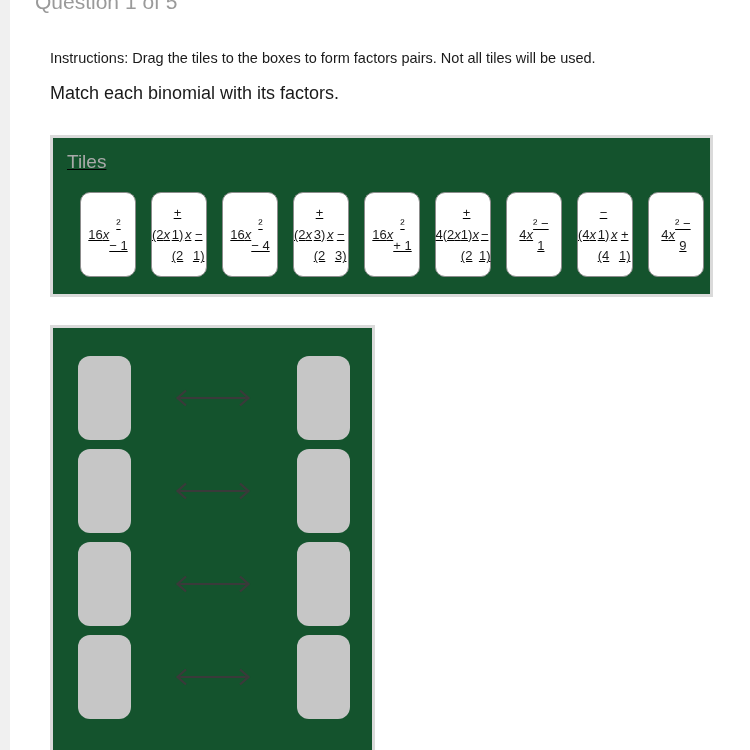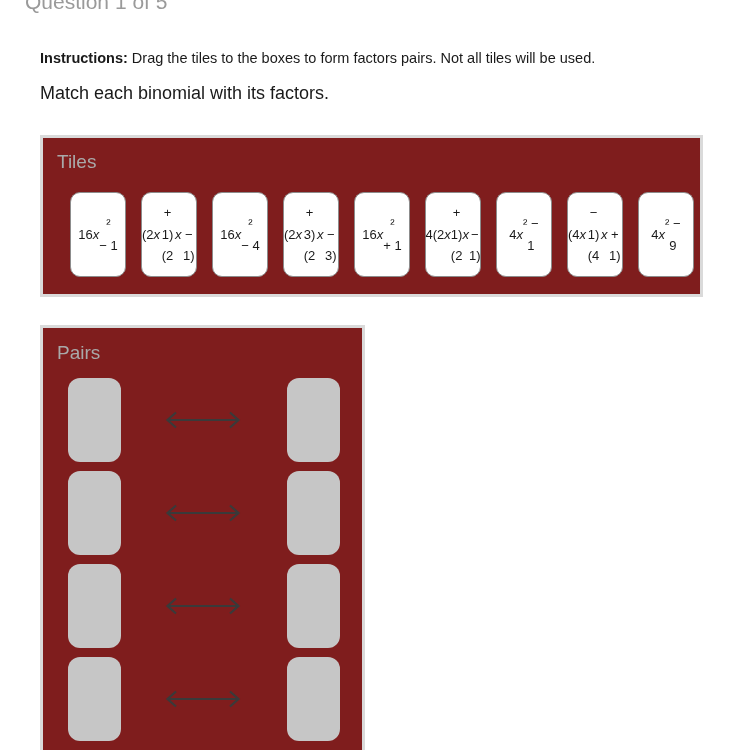--- a/index.html
+++ b/index.html
@@ -5,48 +5,50 @@
   html, body {
     margin: 0;
     padding: 0;
     width: 750px;
     height: 750px;
     overflow: hidden;
     background: var(--page-background, #f0f0f0);
     font-family: "Liberation Sans", sans-serif;
   }
   .page {
+    margin-left: 10px;
     background: #ffffff;
     height: 750px;
     display: flow-root;
   }
   .title {
     font-size: 21px;
     line-height: 22px;
     font-weight: 400;
     color: var(--title-text, #9a9a9a);
     margin: -9px 0 0 25px;
   }
   .instructions {
     margin: 37px 0 0 40px;
     font-size: 14.5px;
     line-height: 17px;
     color: var(--body-text, #1a1a1a);
   }
-  .instructions strong { font-weight: 700; }
+  .instructions strong { font-weight: 400; }
   .prompt {
     margin: 18px 0 0 40px;
     font-size: 18px;
     line-height: 17px;
     color: var(--body-text, #1a1a1a);
   }
   .panel {
     box-sizing: border-box;
     border: 3px solid var(--panel-border, #dadada);
-    background: #7f1d1d;
+    background: #14532d;
+    text-decoration: underline;
   }
   .panel-label {
     font-size: 19px;
     line-height: 22px;
     color: var(--label-text, #a9a9a9);
   }
   .tiles-panel {
     margin: 33px 0 0 40px;
     width: 663px;
     padding: 13px 0 17px 14px;
@@ -126,21 +128,20 @@
         <div class="tile" title="(2x + 3)(2x − 3)">(2<i>x</i> +<br>3)(2<i>x</i><br>− 3)</div>
         <div class="tile" title="16x² + 1">16<i>x</i>²<br>+ 1</div>
         <div class="tile" title="4(2x + 1)(2x − 1)">4(2<i>x</i> +<br>1)(2<i>x</i><br>− 1)</div>
         <div class="tile" title="4x² − 1">4<i>x</i>² −<br>1</div>
         <div class="tile" title="(4x − 1)(4x + 1)">(4<i>x</i> −<br>1)(4<i>x</i><br>+ 1)</div>
         <div class="tile" title="4x² − 9">4<i>x</i>² −<br>9</div>
       </div>
   </section>
 
   <section class="panel pairs-panel">
-    <div class="panel-label">Pairs</div>
     <div class="pairs-rows" id="pairs-rows">
         <div class="pair-row">
     <div class="drop-box left"></div>
     <svg class="arrow" width="80" height="22" viewBox="0 0 80 22" aria-hidden="true">
       <line x1="5" y1="11" x2="75" y2="11"></line>
       <polyline points="13,3.5 4.5,11 13,18.5"></polyline>
       <polyline points="67,3.5 75.5,11 67,18.5"></polyline>
     </svg>
     <div class="drop-box right"></div>
   </div>

